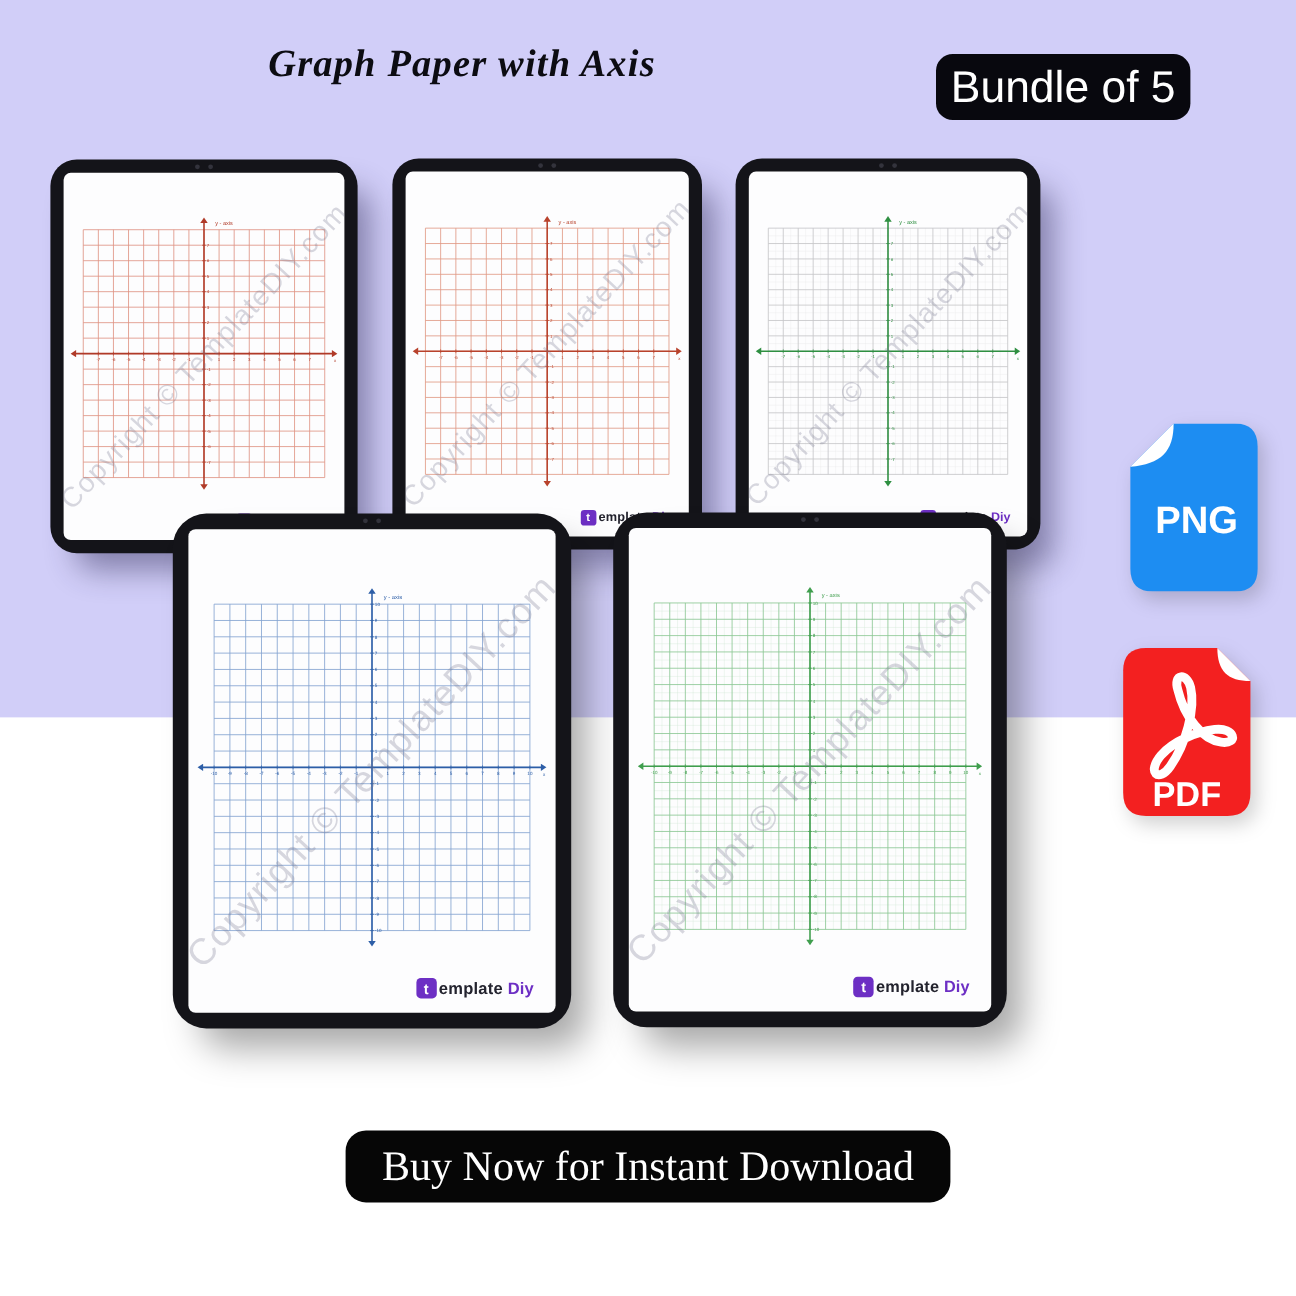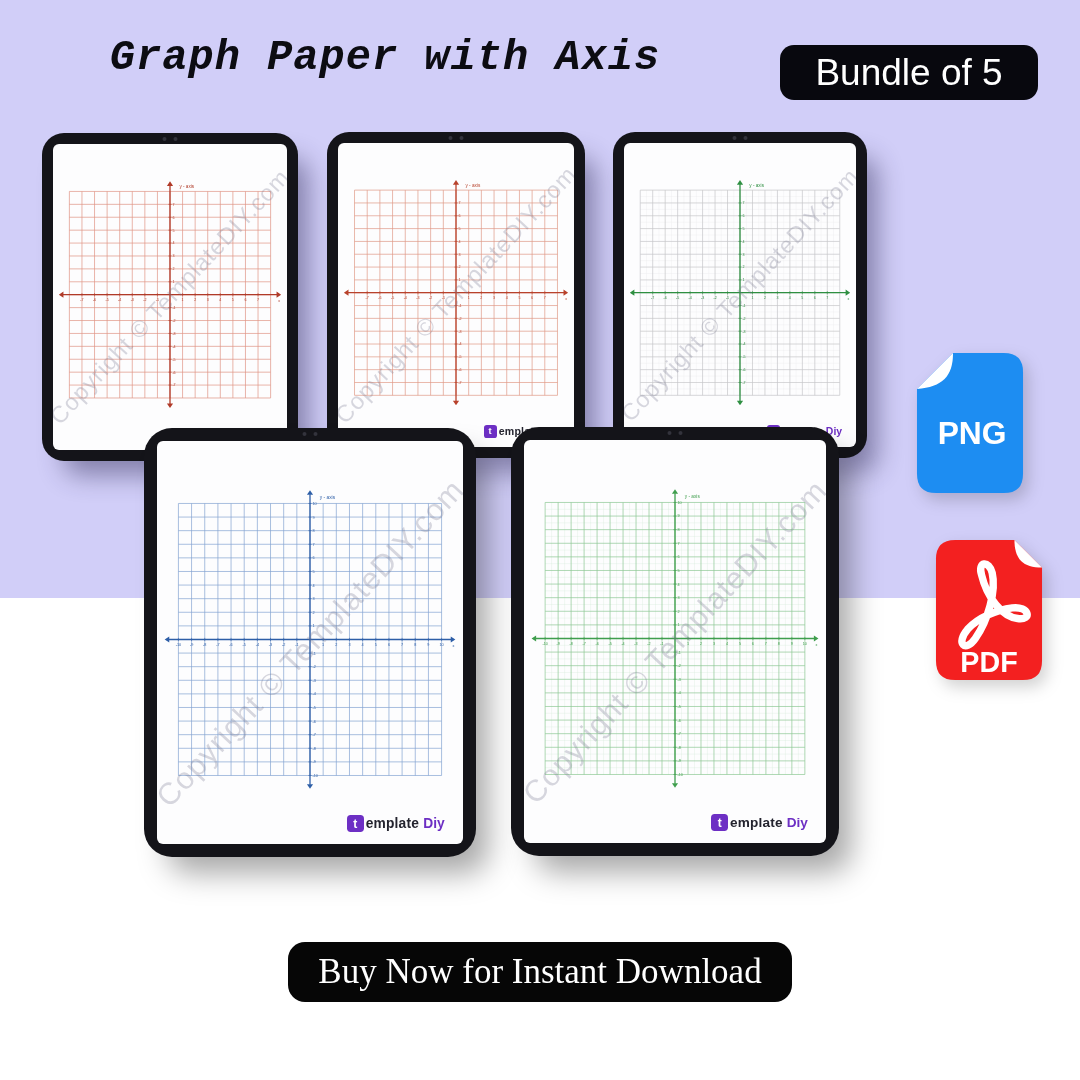--- a/index.html
+++ b/index.html
@@ -6,26 +6,26 @@
   body{
     width:1080px;height:1080px;position:relative;overflow:hidden;
     font-family:"Liberation Sans", sans-serif;background:#ffffff;
   }
   .bg-band{position:absolute;left:0;width:1080px;}
   .bg-top{top:0;height:598px;background:#d1cef8;}
   .bg-bottom{top:598px;height:482px;background:#ffffff;}
 
   .title{
     position:absolute;left:105px;top:34px;width:560px;margin:0;
-    text-align:center;font-family:Liberation Mono, monospace;
-    font-style:italic;font-weight:800;font-size:42px;letter-spacing:1px;
+    text-align:center;font-family:Liberation Serif, serif;
+    font-style:italic;font-weight:800;font-size:32px;letter-spacing:1px;
     color:#0c0c12;
   }
   .bundle{
-    position:absolute;left:780px;top:45px;width:258px;height:55px;
+    position:absolute;left:780px;top:45px;width:212px;height:55px;
     background:#08080e;color:#ffffff;border-radius:14px;
     display:flex;align-items:center;justify-content:center;
     font-size:37px;font-weight:400;
   }
 
   .tablet{
     position:absolute;background:#141419;box-sizing:border-box;
     box-shadow:16px 20px 26px -6px rgba(35,30,75,0.45);
   }
   .t1{left:42px;top:133px;width:256px;height:328px;border-radius:22px;padding:11px;z-index:1;}
@@ -49,21 +49,21 @@
     color:rgba(115,115,140,0.28);white-space:nowrap;
     letter-spacing:1px;font-weight:400;pointer-events:none;z-index:3;
   }
   .logo{position:absolute;right:6%;bottom:3%;display:flex;align-items:center;z-index:4;}
   .lbadge{display:flex;align-items:center;justify-content:center;
     background:#6d2fc4;color:#fff;border-radius:22%;font-weight:700;margin-right:2px;}
   .lrest{color:#23232e;font-weight:600;letter-spacing:0.2px;}
   .laccent{color:#6d2fc4;font-weight:700;margin-left:0.3em;}
 
   .file-badge{position:absolute;width:108px;height:140px;filter:drop-shadow(5px 7px 8px rgba(0,0,0,0.18));}
-  .png-pos{left:916px;top:353px;}
+  .png-pos{left:941px;top:353px;}
   .pdf-pos{left:935px;top:540px;}
   .file-badge svg{width:100%;height:100%;display:block;}
   .file-badge text{fill:#ffffff;font-family:"Liberation Sans",sans-serif;font-weight:700;text-anchor:middle;}
 
   .cta{
     position:absolute;left:288px;top:942px;width:504px;height:60px;
     background:#060606;color:#ffffff;border-radius:17px;border:none;
     display:flex;align-items:center;justify-content:center;
     font-family:"Liberation Serif", serif;font-size:35px;cursor:pointer;
   }

